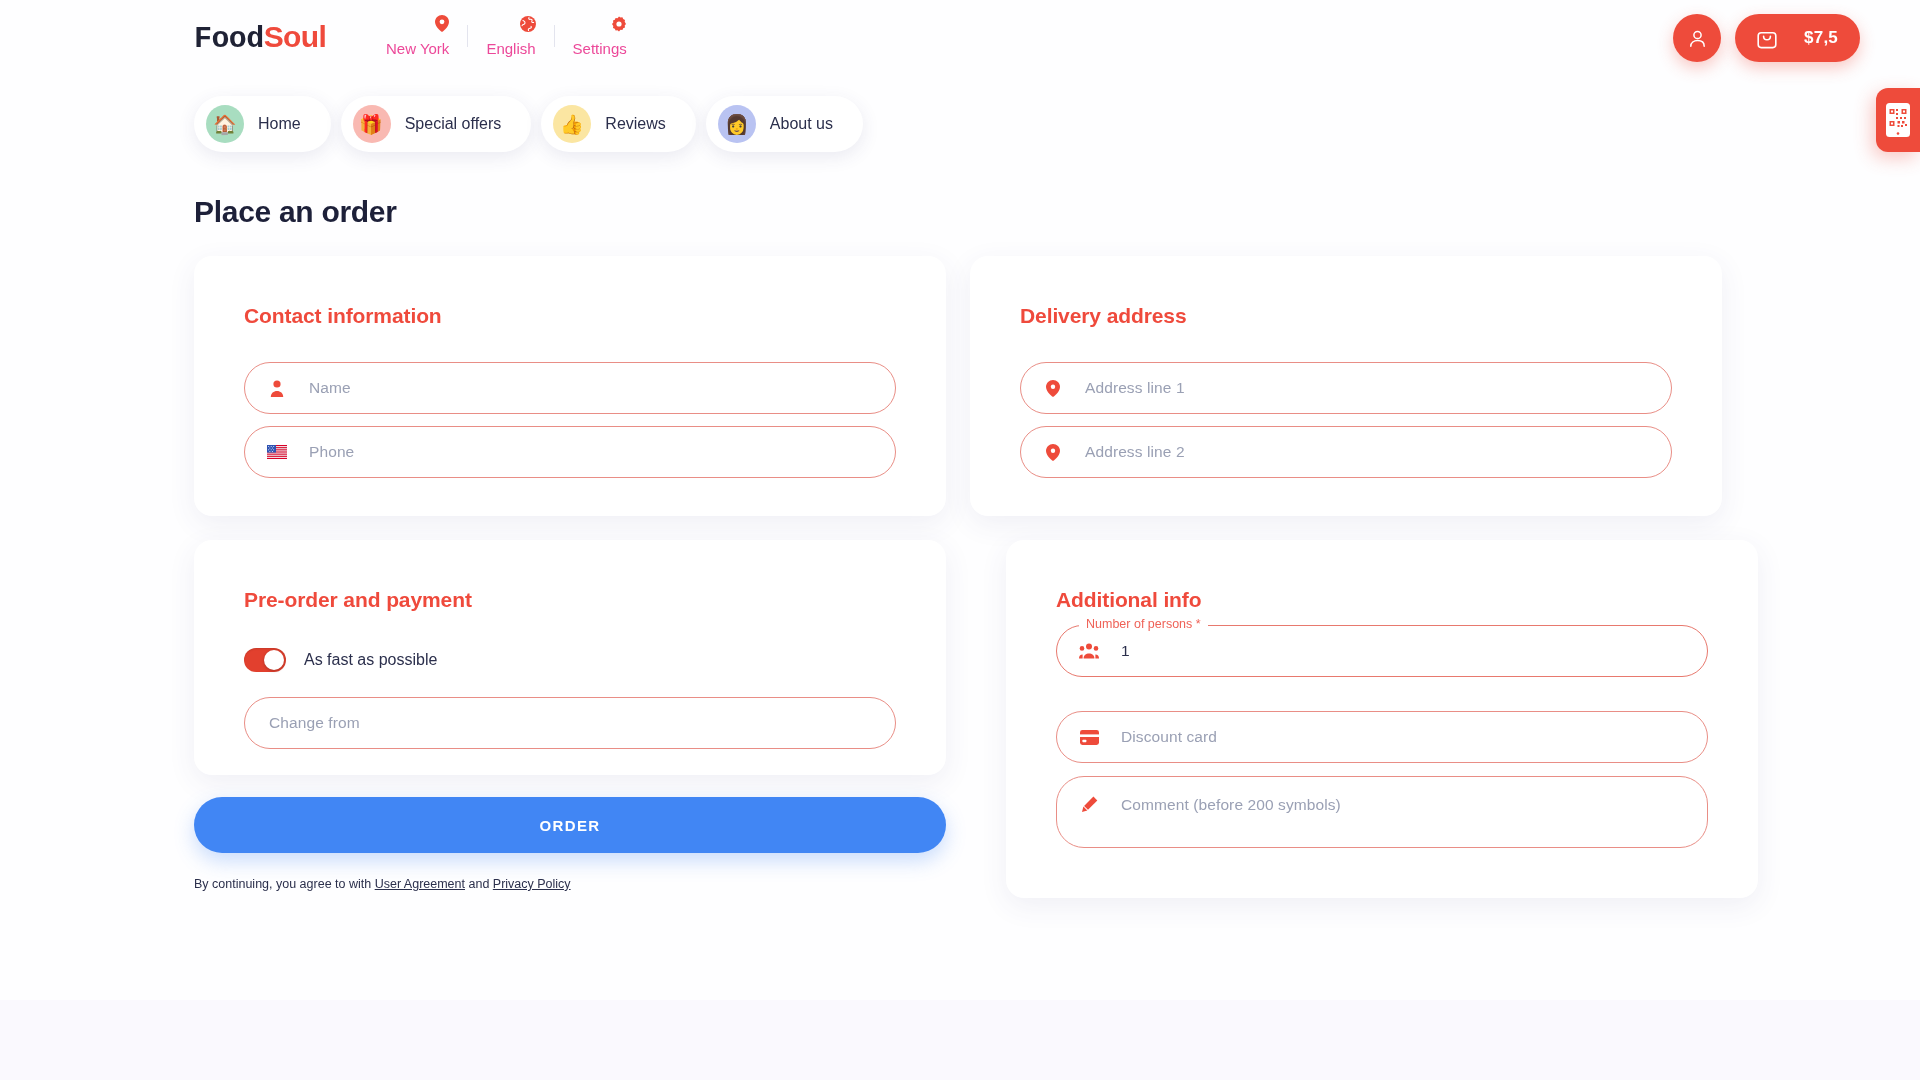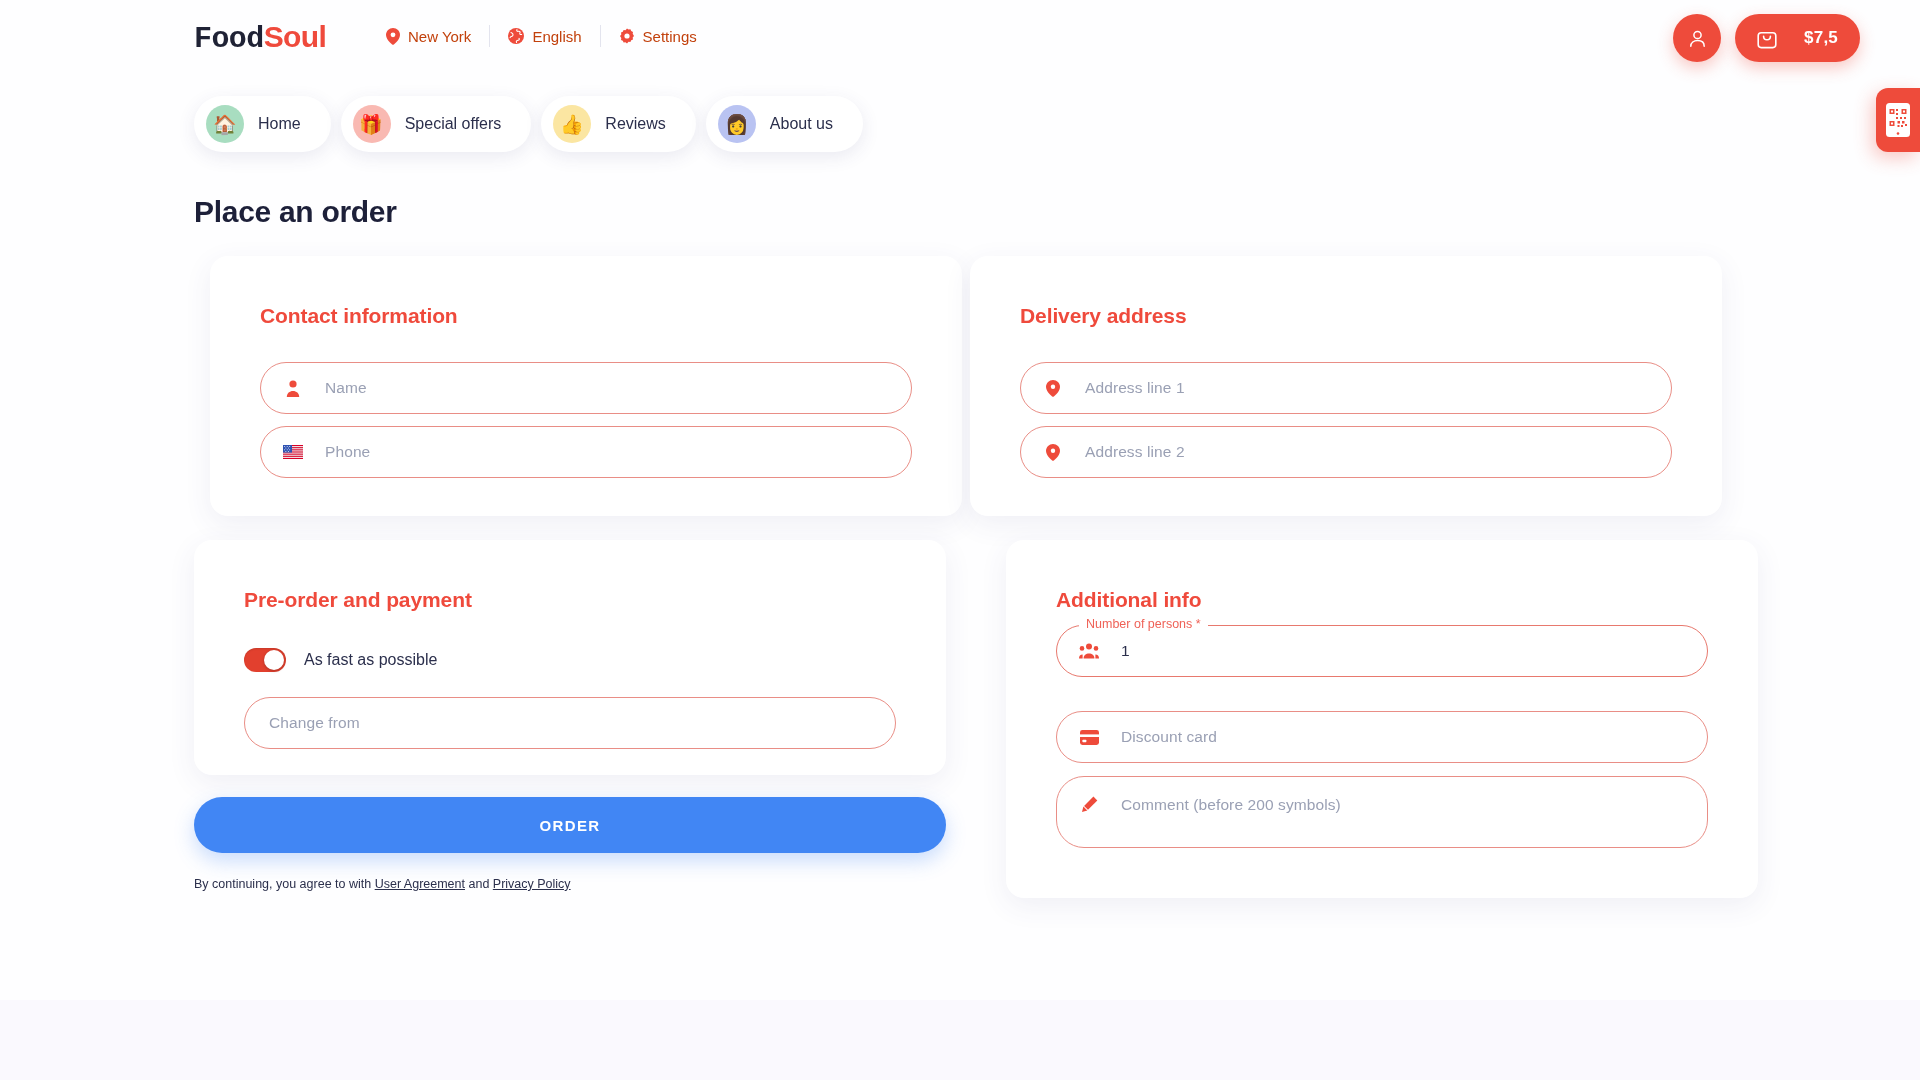--- a/index.html
+++ b/index.html
@@ -57,27 +57,28 @@
 
   .hdr-links {
     position: absolute;
     left: 368px; top: 22px;
     display: flex;
     align-items: center;
     height: 28px;
   }
   .hdr-link {
     display: flex;
-    align-items: flex-start;
+    align-items: flex-end;
     gap: 8px;
     font-size: 15px;
-    color: #c2410c;
+    color: #ec4899;
     padding: 0 18px;
     cursor: pointer;
     white-space: nowrap;
+    flex-direction: column;
   }
   .hdr-sep {
     width: 1px;
     height: 22px;
     background: #e3e4ee;
   }
 
   .ico { display: inline-block; line-height: 0; }
 
   .hdr-right {
@@ -165,21 +166,21 @@
   }
   .card-title {
     position: absolute;
     left: 50px; top: 48px;
     font-size: 21px;
     font-weight: 700;
     color: #ef4a3c;
     letter-spacing: -0.1px;
   }
 
-  #card-contact { left: 210px; top: 256px; width: 752px; height: 260px; }
+  #card-contact { left: 194px; top: 256px; width: 752px; height: 260px; }
   #card-address { left: 970px; top: 256px; width: 752px; height: 260px; }
   #card-preorder { left: 194px; top: 540px; width: 752px; height: 235px; }
   #card-additional { left: 1006px; top: 540px; width: 752px; height: 358px; }
 
   
   .field {
     position: absolute;
     left: 50px;
     width: 652px;
     height: 52px;

